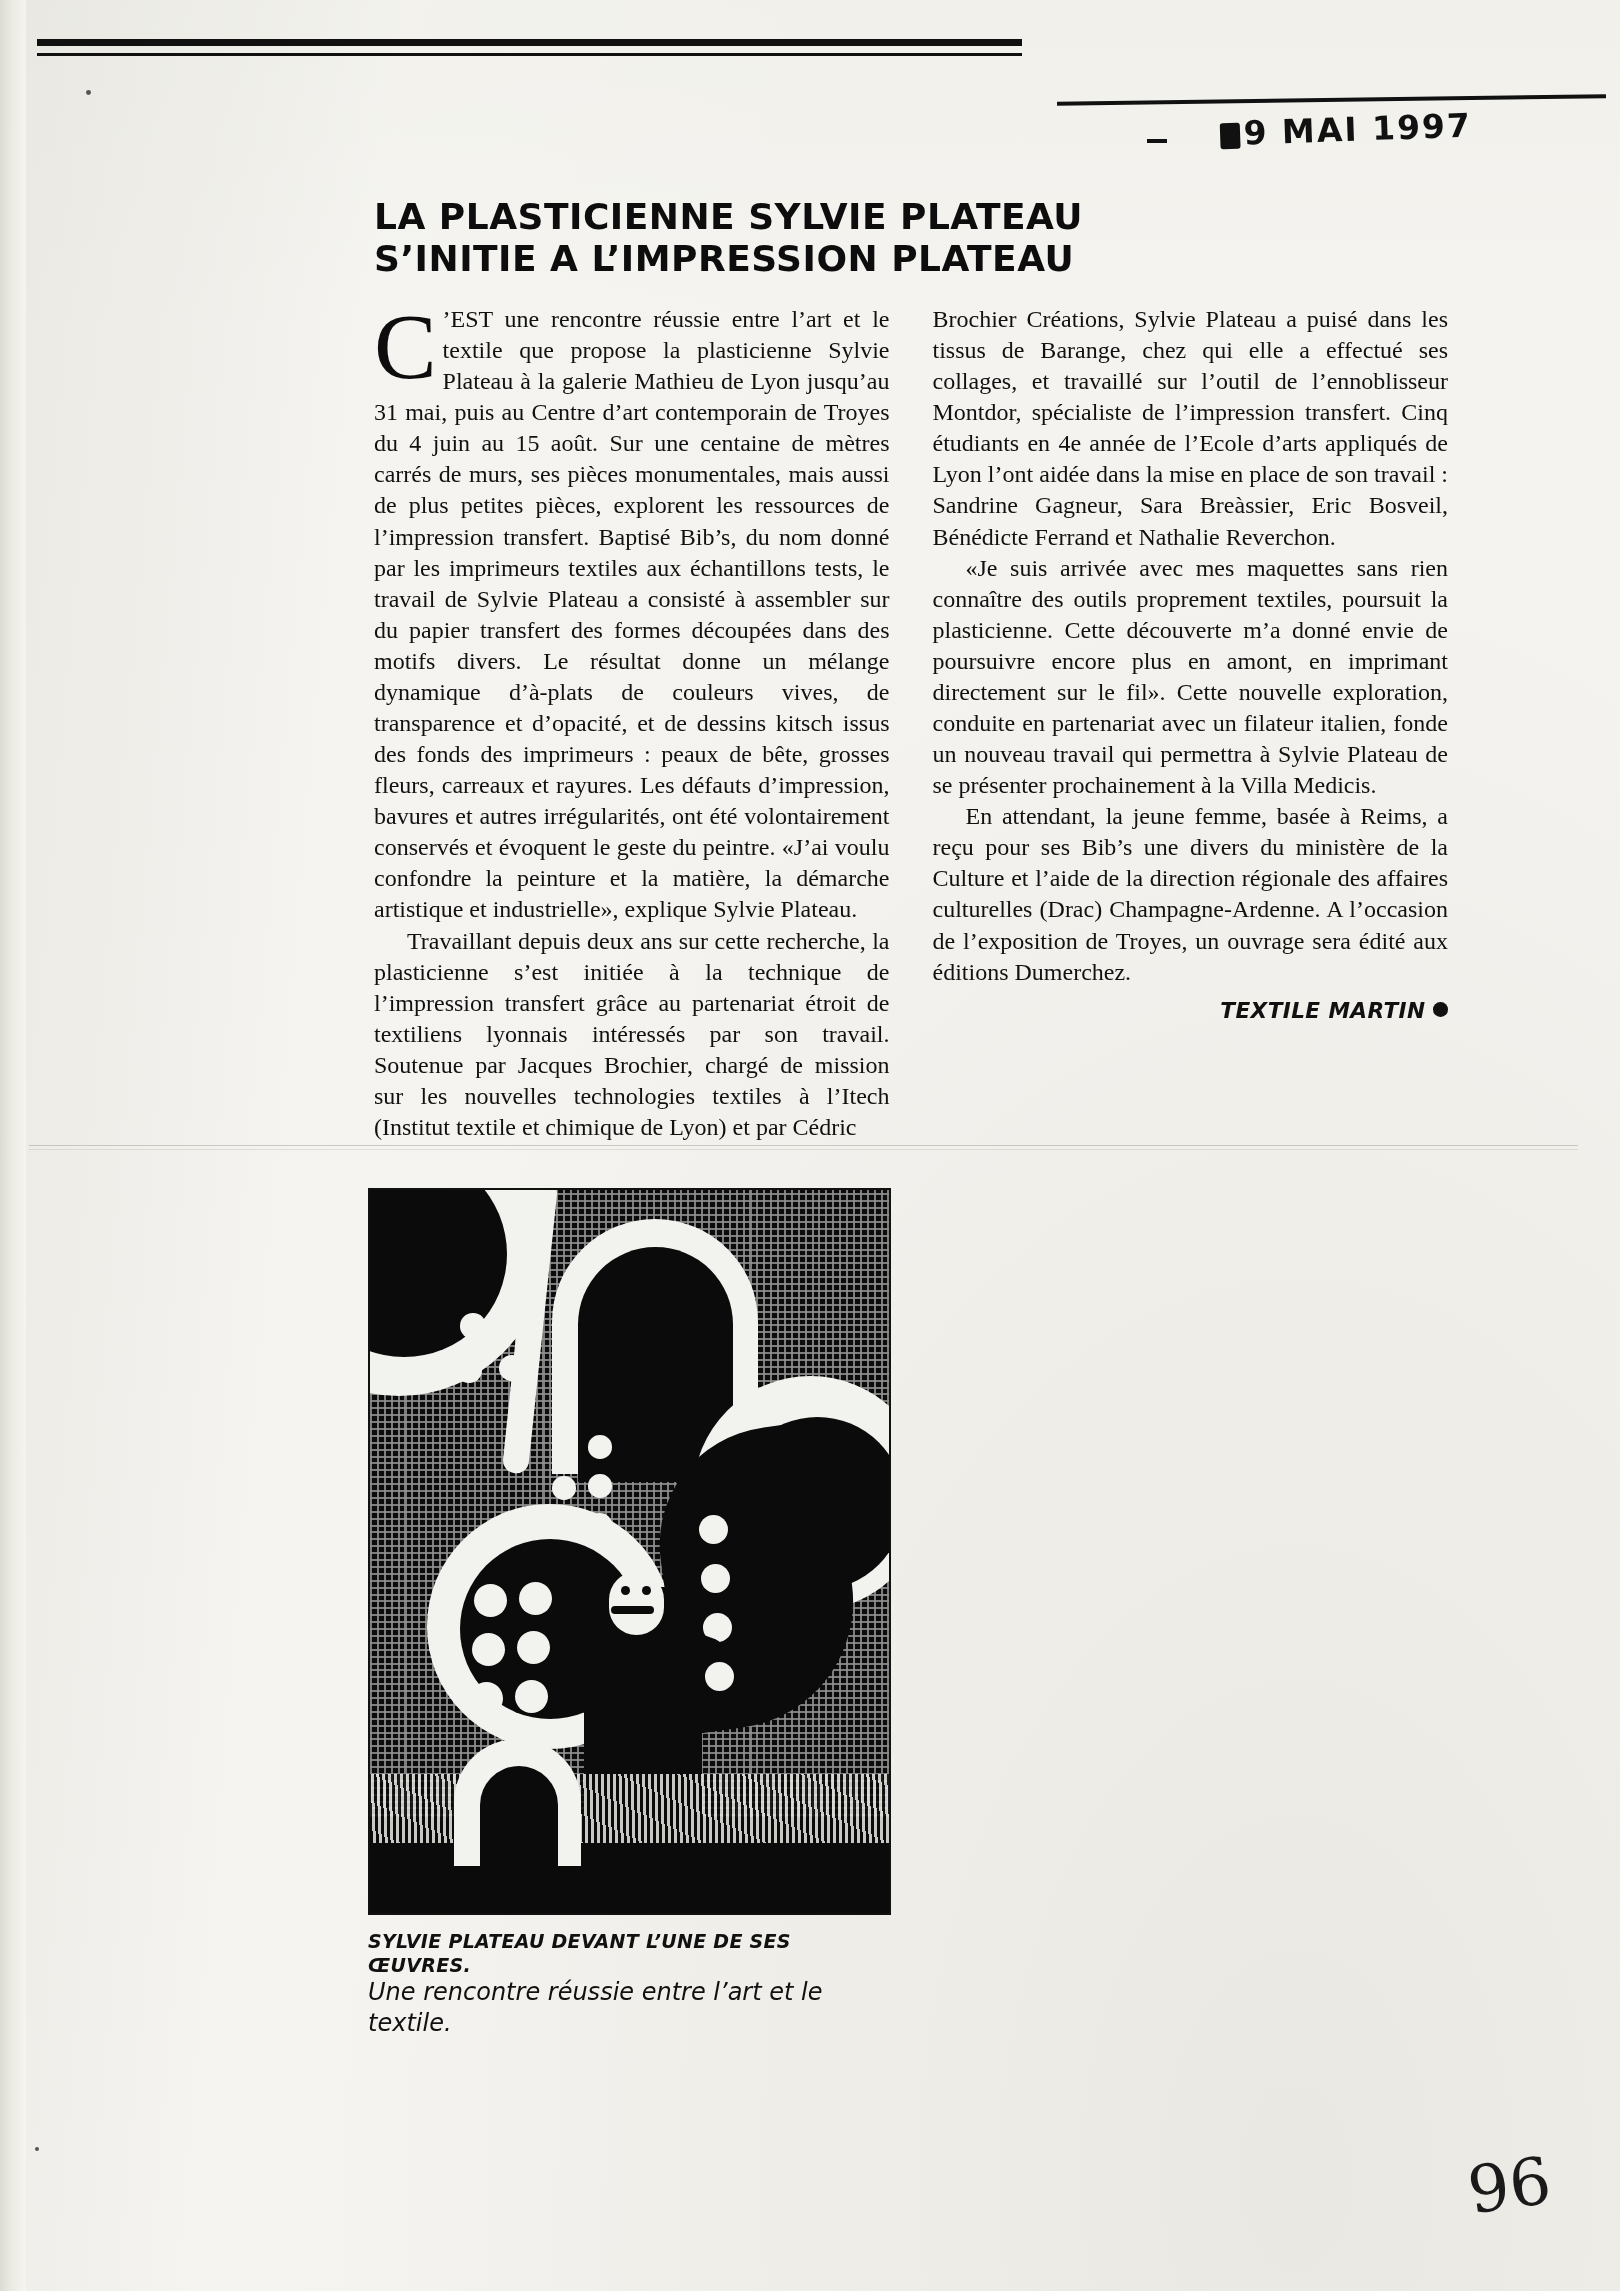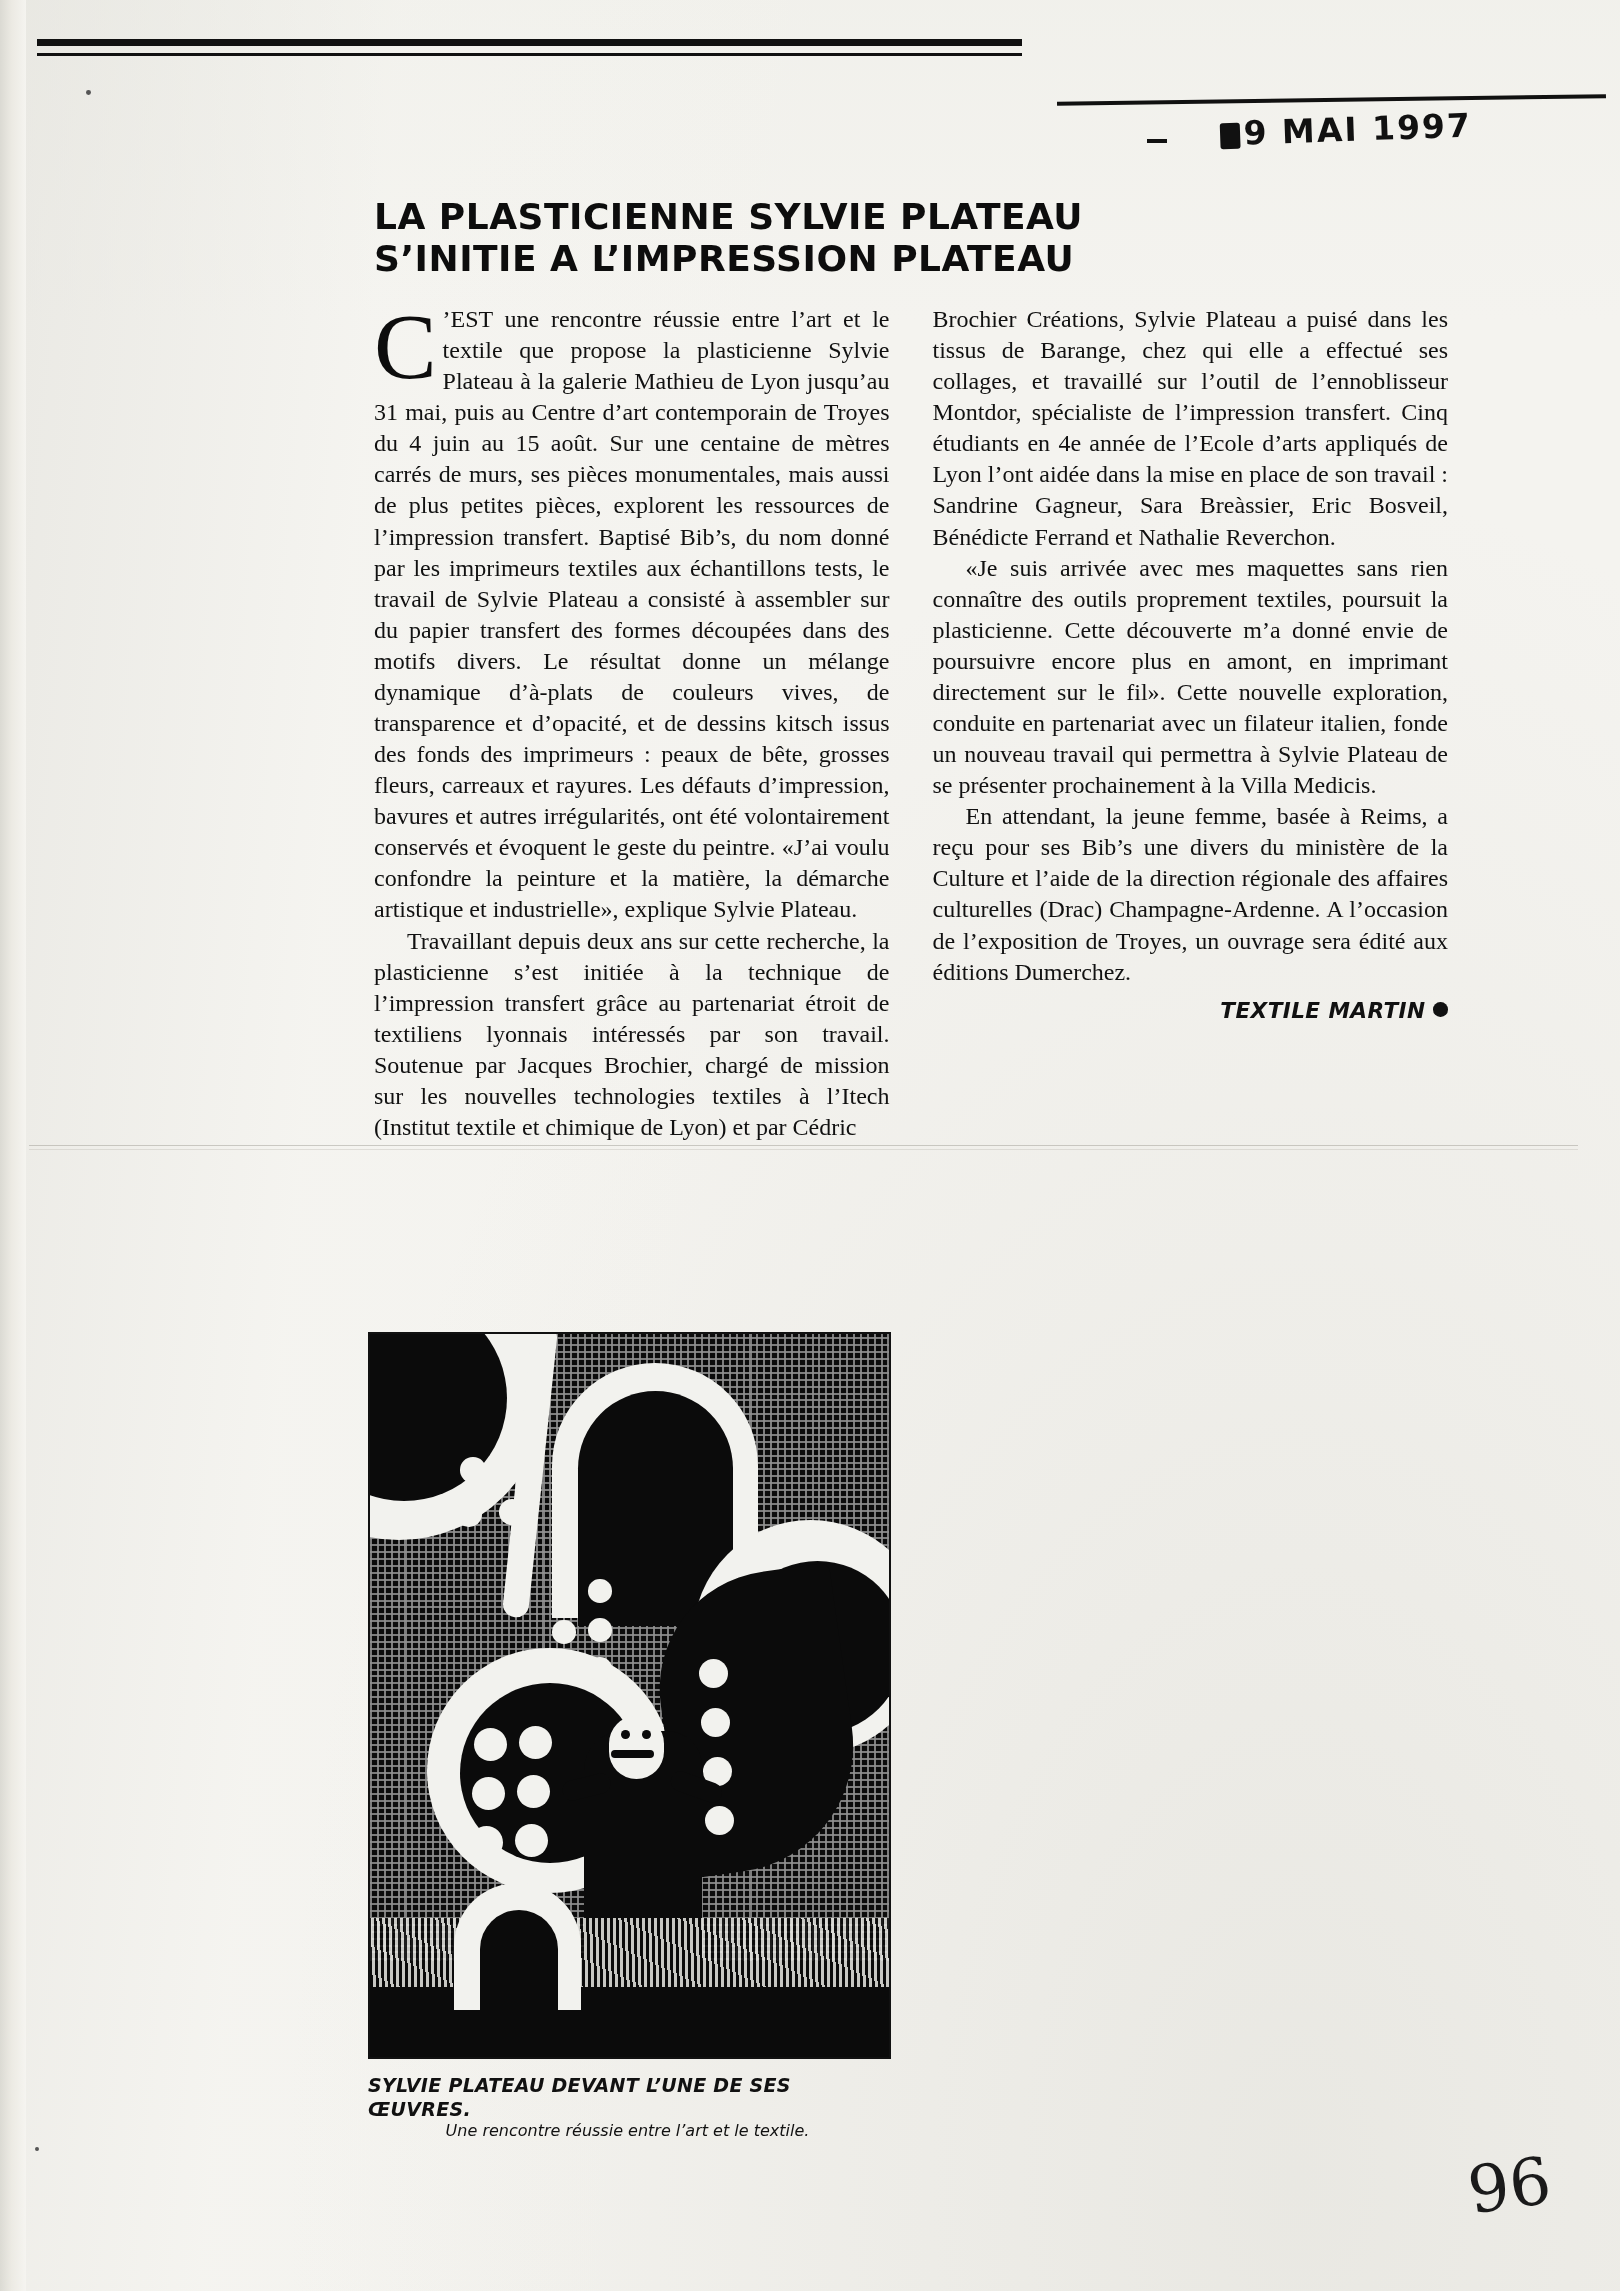--- a/index.html
+++ b/index.html
@@ -170,21 +170,21 @@
     border-radius: 50%;
     background: #111;
     margin-left: 7.8px;
     vertical-align: 1px;
   }
 
   
   .photo-wrap {
     position: absolute;
     left: 368px;
-    top: 1332px;
+    top: 1188px;
     width: 519px;
   }
   .photo {
     position: relative;
     width: 519px;
     height: 723px;
     background: #0c0c0c;
     overflow: hidden;
     border: 2px solid #111;
   }
@@ -197,22 +197,21 @@
     color: #111;
   }
   .caption .line1 {
     font-weight: bold;
     font-style: italic;
     letter-spacing: 0.3px;
     font-size: 19px;
   }
   .caption .line2 {
     font-style: italic;
-    font-size: 16px;
-    text-align: center;
+    font-size: 24px;
   }
 
   
   .page-number {
     position: absolute;
     right: 69px;
     bottom: 69px;
     font-family: "DejaVu Serif", serif;
     font-size: 65px;
     color: #1a1a1a;

